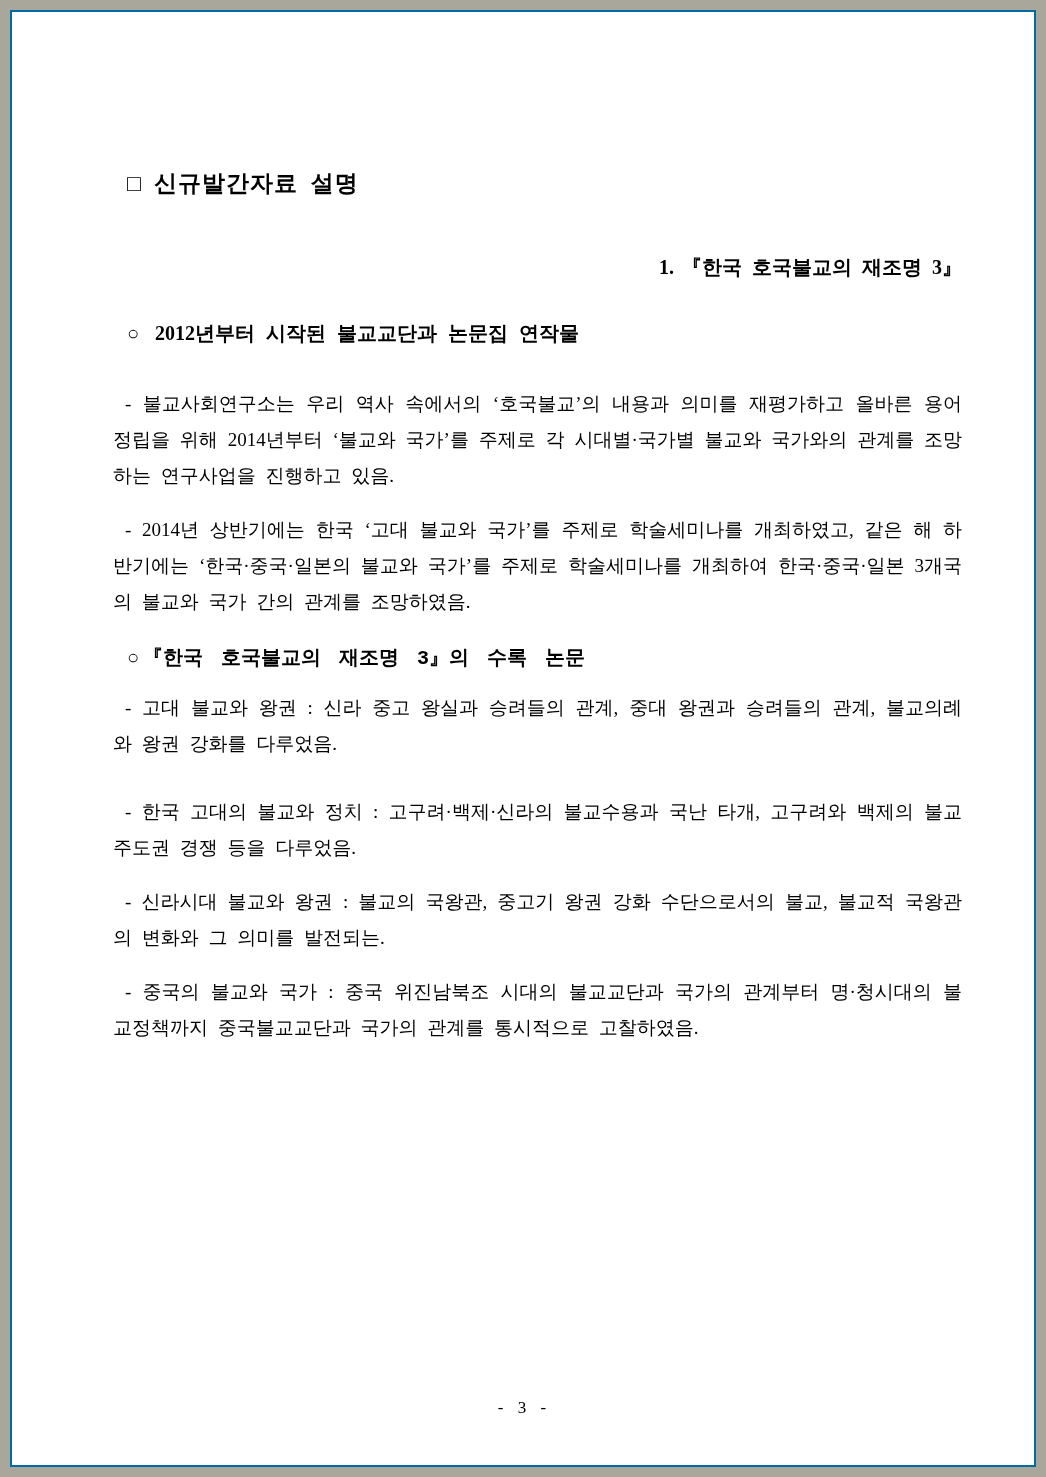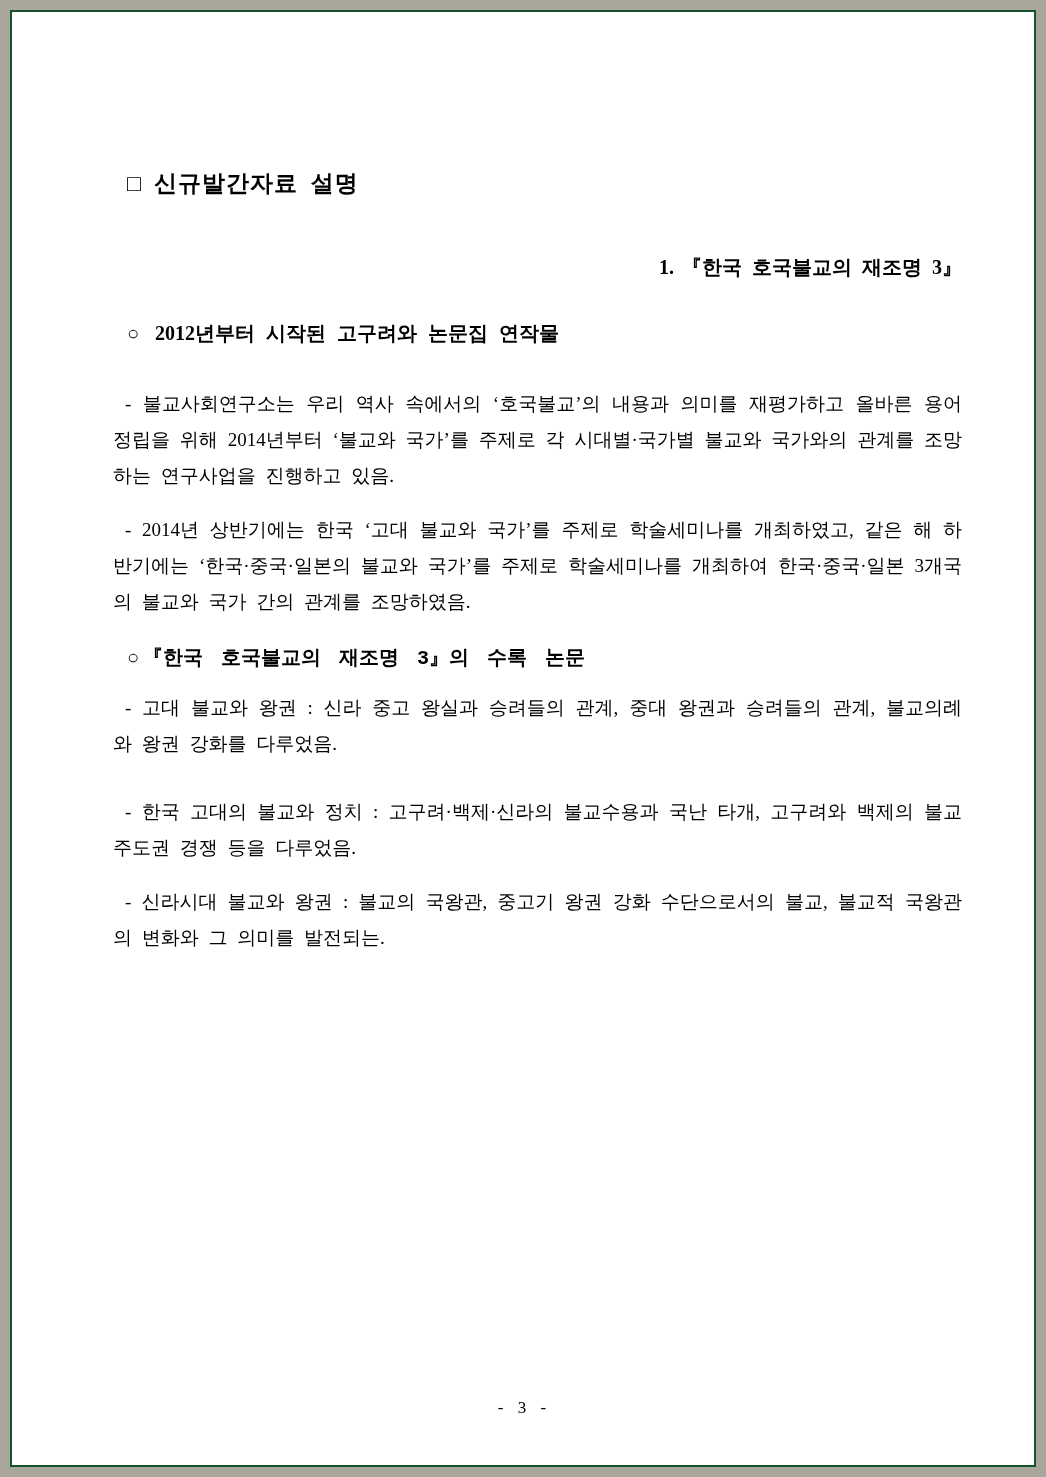--- a/index.html
+++ b/index.html
@@ -15,21 +15,21 @@
     background: #a9a79b;
     overflow: hidden;
   }
   .page {
     position: absolute;
     left: 10px;
     top: 10px;
     right: 10px;
     bottom: 10px;
     background: #ffffff;
-    border: 2px solid #14532d;
+    border: 2px solid #0369a1;
   }
   .content {
     position: absolute;
     left: 101px;
     right: 72px;
     top: 0;
     padding-top: 158px;
   }
   .doc-title {
     font-size: 23px;
@@ -111,31 +111,32 @@
 
       <div class="doc-title">
         <span class="marker">□</span><span>신규발간자료 설명</span>
       </div>
 
       <div class="section-title">
         <span class="number">1.</span><span>『한국 호국불교의 재조명 3』</span>
       </div>
 
       <div class="sub-heading first">
-        <span class="marker">○</span><span>2012년부터 시작된 고구려와 논문집 연작물</span>
+        <span class="marker">○</span><span>2012년부터 시작된 불교교단과 논문집 연작물</span>
       </div>
 
       <p class="para lead">- 불교사회연구소는 우리 역사 속에서의 ‘호국불교’의 내용과 의미를 재평가하고 올바른 용어정립을 위해 2014년부터 ‘불교와 국가’를 주제로 각 시대별·국가별 불교와 국가와의 관계를 조망하는 연구사업을 진행하고 있음.</p>
       <p class="para">- 2014년 상반기에는 한국 ‘고대 불교와 국가’를 주제로 학술세미나를 개최하였고, 같은 해 하반기에는 ‘한국·중국·일본의 불교와 국가’를 주제로 학술세미나를 개최하여 한국·중국·일본 3개국의 불교와 국가 간의 관계를 조망하였음.</p>
 
       <div class="sub-heading second">
         <span class="marker">○</span><span>『한국 호국불교의 재조명 3』의 수록 논문</span>
       </div>
 
       <p class="para">- 고대 불교와 왕권 : 신라 중고 왕실과 승려들의 관계, 중대 왕권과 승려들의 관계, 불교의례와 왕권 강화를 다루었음.</p>
       <p class="para after-heading">- 한국 고대의 불교와 정치 : 고구려·백제·신라의 불교수용과 국난 타개, 고구려와 백제의 불교 주도권 경쟁 등을 다루었음.</p>
       <p class="para">- 신라시대 불교와 왕권 : 불교의 국왕관, 중고기 왕권 강화 수단으로서의 불교, 불교적 국왕관의 변화와 그 의미를 발전되는.</p>
+      <p class="para">- 중국의 불교와 국가 : 중국 위진남북조 시대의 불교교단과 국가의 관계부터 명·청시대의 불교정책까지 중국불교교단과 국가의 관계를 통시적으로 고찰하였음.</p>
 
     </div>
 
     <div class="footer">- 3 -</div>
   </div>
 </div>
 
 </body></html>

